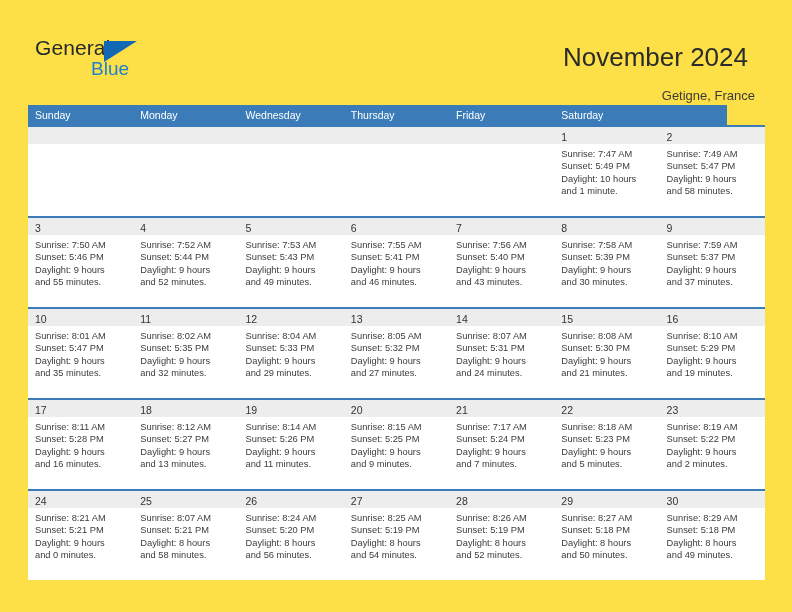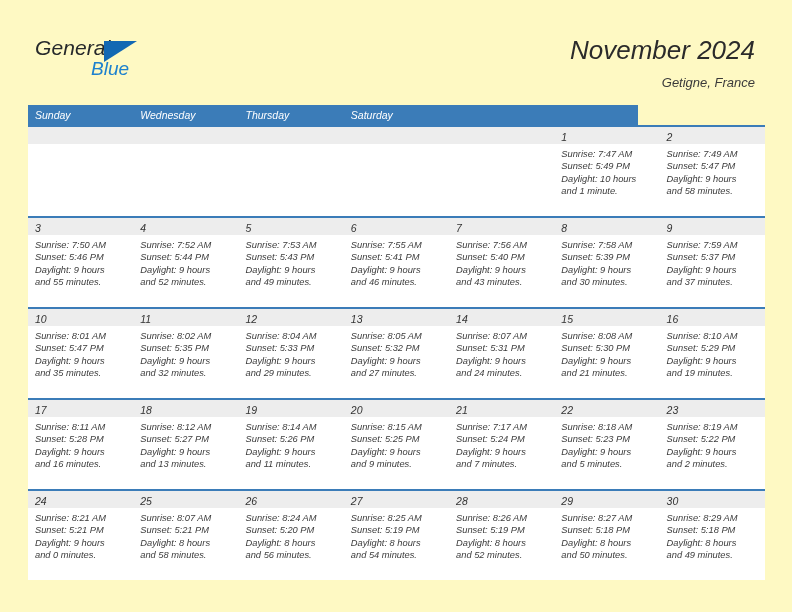--- a/index.html
+++ b/index.html
@@ -10,22 +10,21 @@
     height: 612px;
     background: #ffffff;
     font-family: "Liberation Sans", sans-serif;
     -webkit-font-smoothing: antialiased;
   }
 
   .page {
     position: relative;
     width: 792px;
     height: 612px;
-    background: #fef9c3;
-    font-style: italic;
+    background: #fde047;
   }
 
   
   .header {
     position: absolute;
     left: 0;
     top: 0;
     width: 792px;
     height: 104px;
   }
@@ -71,41 +70,41 @@
     right: 37px;
     top: 34px;
     text-align: right;
   }
   .cal-title {
     font-size: 26px;
     color: #2b2b2b;
     line-height: 32px;
     white-space: nowrap;
     font-weight: normal;
-    margin: 0;
+    margin: 7px;
   }
   .cal-subtitle {
     font-size: 13px;
     color: #3a3a3a;
     line-height: 18px;
-    margin-top: 8px;
+    margin-top: 14px;
     white-space: nowrap;
   }
 
   
   .calendar {
     position: absolute;
     left: 28px;
     top: 105px;
     width: 737px;
   }
 
   .weekday-row {
     display: flex;
-    width: 610px;
+    width: 699px;
     height: 20px;
     background: #3b7cb8;
   }
   .weekday-cell {
     width: 105.28px;
     height: 20px;
     color: #ffffff;
     font-size: 10.5px;
     line-height: 20px;
     padding-left: 7px;
@@ -168,22 +167,24 @@
     <div class="title-block">
       <h1 class="cal-title">November 2024</h1>
       <div class="cal-subtitle">Getigne, France</div>
     </div>
 
   </div>
 
   <div class="calendar">
     <div class="weekday-row" id="weekday-row">
         <div class="weekday-cell">Sunday</div>
+        <div class="weekday-cell">Monday</div>
         <div class="weekday-cell">Wednesday</div>
         <div class="weekday-cell">Thursday</div>
+        <div class="weekday-cell">Friday</div>
         <div class="weekday-cell">Saturday</div>
       </div>
     <div id="weeks-container">
         <div class="week-row">
           <div class="day-cell empty">
             <div class="daynum-band"><span class="daynum"></span></div>
           </div>
           <div class="day-cell empty">
             <div class="daynum-band"><span class="daynum"></span></div>
           </div>

